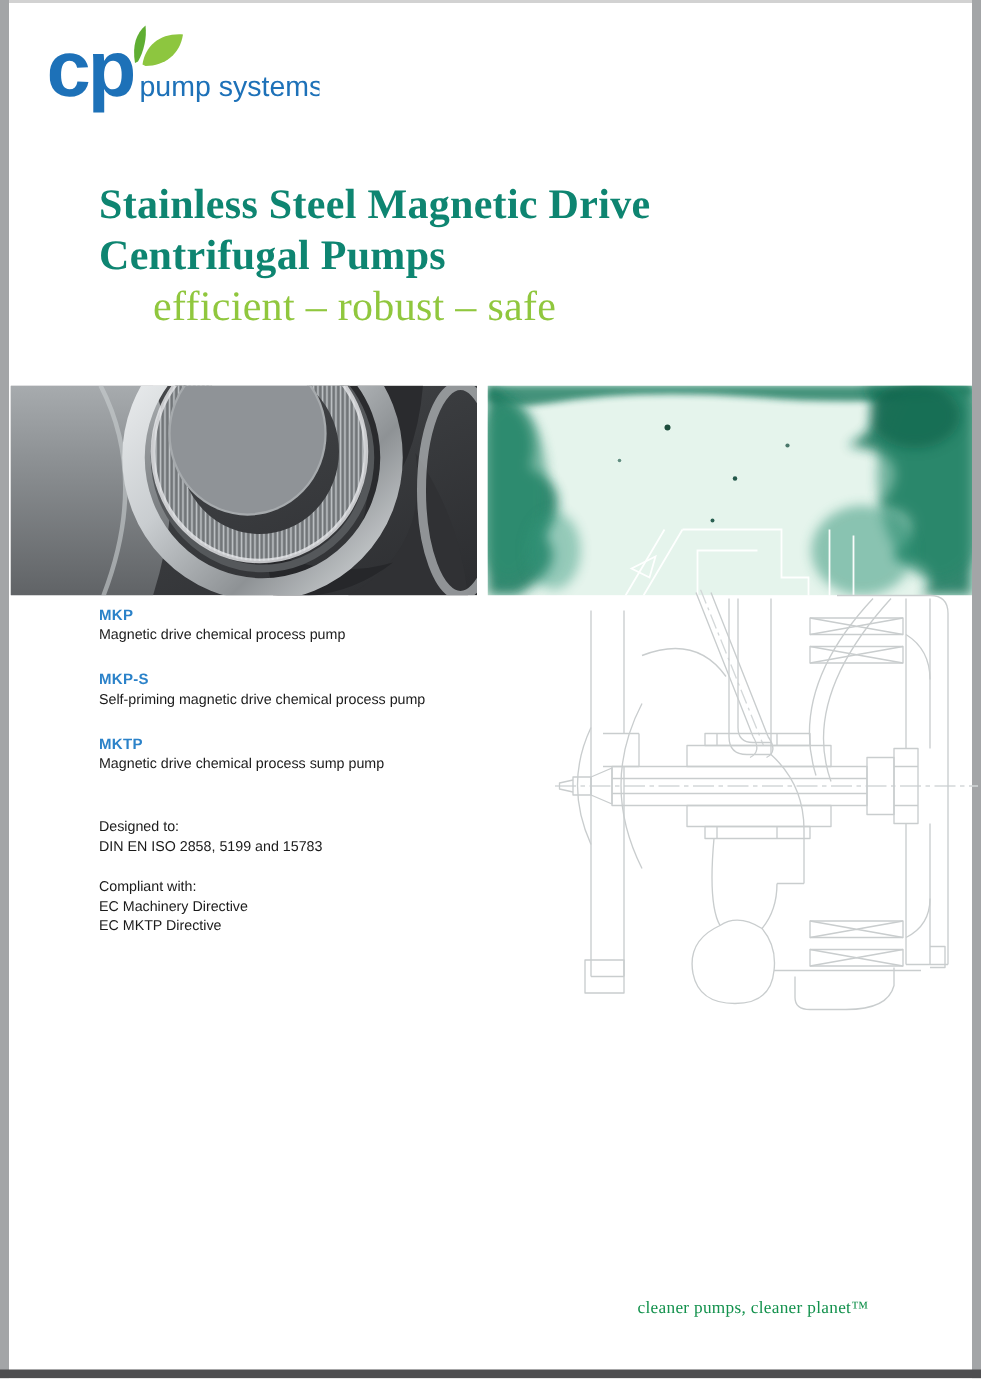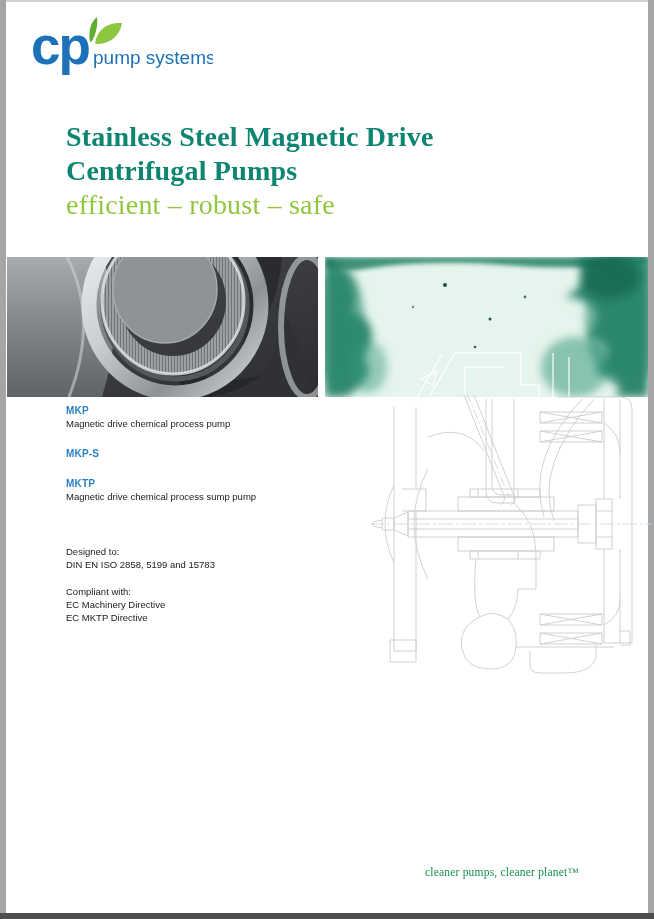--- a/index.html
+++ b/index.html
@@ -23,21 +23,21 @@
 
   .title-block { position:absolute; left:66px; top:120px; width:480px; }
   .title-line {
     font-family:"Liberation Serif", serif;
     font-size:28px; line-height:34px; font-weight:700;
     color:#0e8571; letter-spacing:0.2px;
   }
   .subtitle-line {
     font-family:"Liberation Serif", serif;
     font-size:28px; line-height:34px; font-weight:400;
-    color:#90c73e; letter-spacing:0.2px;
+    color:#90c73e; letter-spacing:0.2px;margin-left:36px;
   }
 
   .photo { position:absolute; top:257px; height:140px; overflow:hidden; }
   .photo-left  { left:7px;  width:311px; }
   .photo-right { left:325px; width:323px; }
   .photo svg { display:block; width:100%; height:100%; }
 
   .product-list { position:absolute; left:66px; top:404px; width:300px; }
   .product { margin-bottom:17px; }
   .product-code {
@@ -172,20 +172,21 @@
     </svg>
   </div>
 
   <div class="product-list">
     <div class="product">
       <div class="product-code">MKP</div>
       <div class="product-desc">Magnetic drive chemical process pump</div>
     </div>
     <div class="product">
       <div class="product-code">MKP-S</div>
+      <div class="product-desc">Self-priming magnetic drive chemical process pump</div>
     </div>
     <div class="product">
       <div class="product-code">MKTP</div>
       <div class="product-desc">Magnetic drive chemical process sump pump</div>
     </div>
   </div>
 
   <div class="standards">
     <div class="line">Designed to:</div>
     <div class="line">DIN EN ISO 2858, 5199 and 15783</div>

